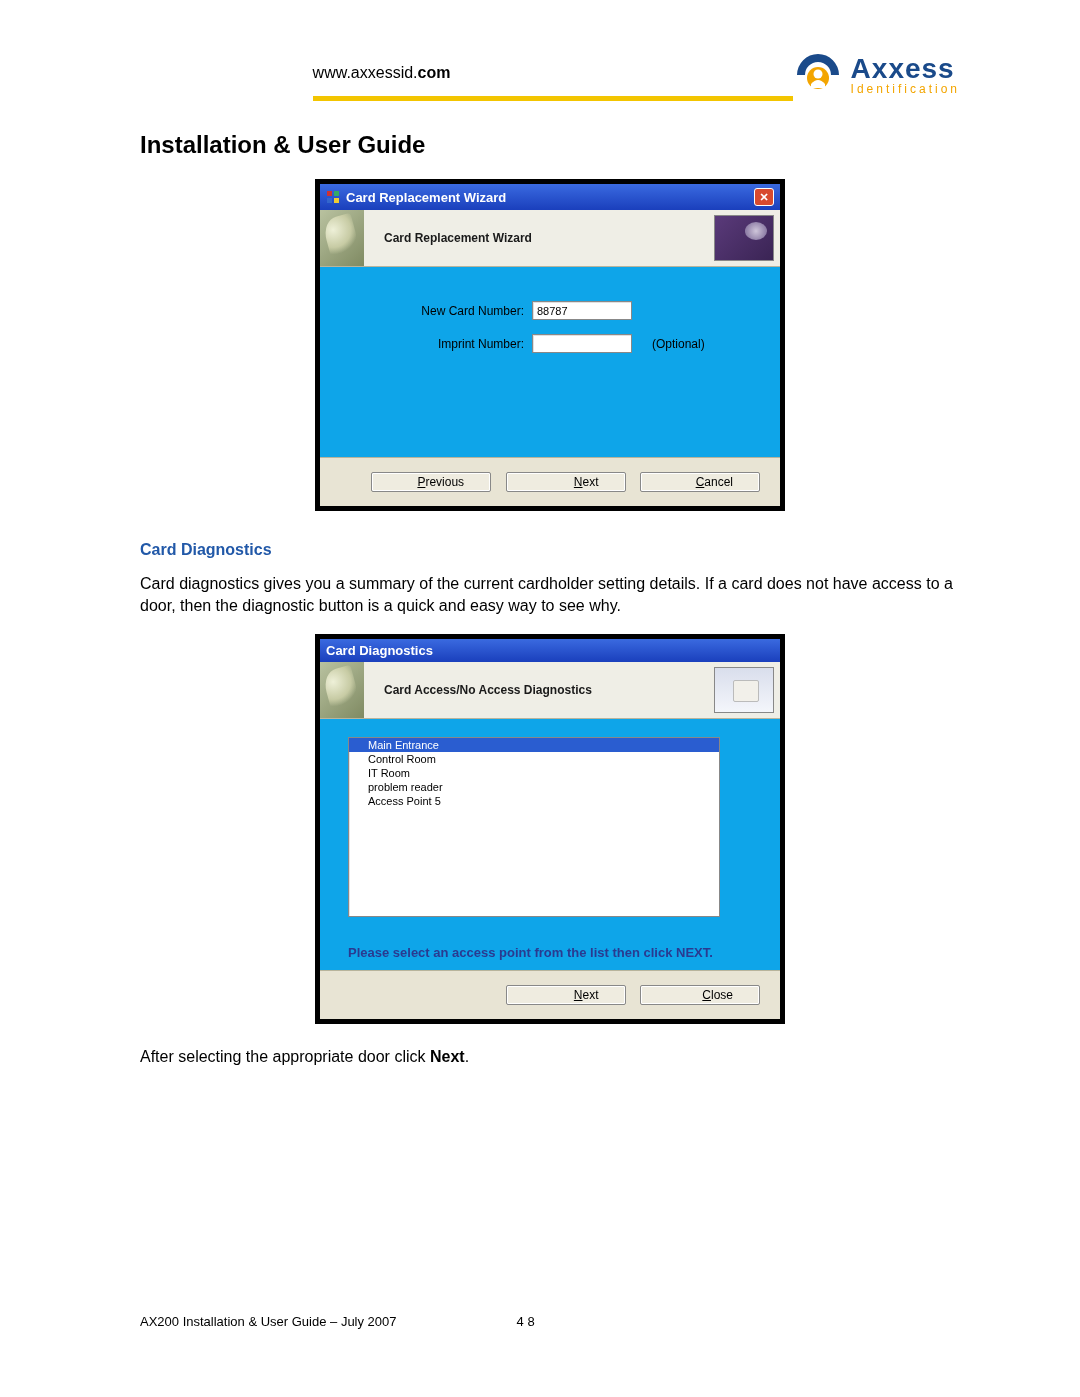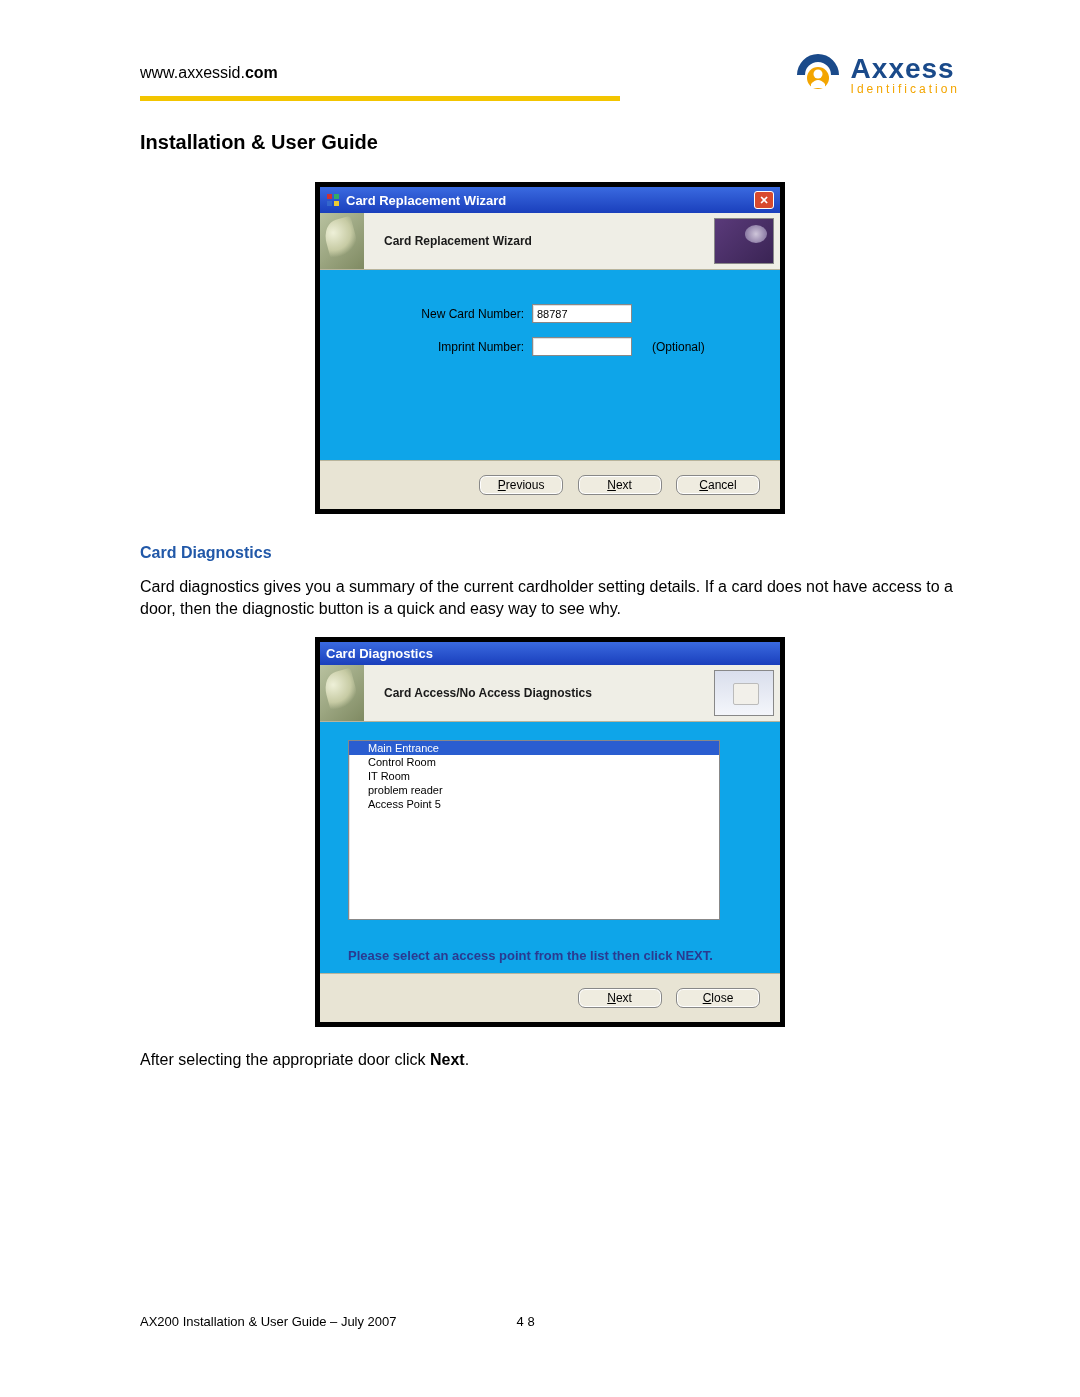--- a/index.html
+++ b/index.html
@@ -13,21 +13,21 @@
   }
   .page {
     padding: 50px 120px 50px 140px;
     box-sizing: border-box;
     width: 100%;
     height: 100%;
     position: relative;
   }
   .topbar {
     display: flex;
-    justify-content: space-between;
+    justify-content: flex-end;
     align-items: flex-start;
   }
   .url {
     font-size: 16px;
     color: #000;
     padding-top: 14px;
   }
   .url b { font-weight: bold; }
   .yellow-rule {
     height: 5px;
@@ -50,23 +50,23 @@
     font-weight: bold;
     color: #1a4a8a;
     letter-spacing: 1px;
   }
   .logo-id {
     font-size: 12px;
     color: #f3a500;
     letter-spacing: 3px;
   }
   h1.guide-title {
-    font-size: 20px;
-    font-weight: bold;
-    margin: 30px 0 28px 0;
+    font-size: 24px;
+    font-weight: bold;
+    margin: 30px 0 20px 0;
   }
   h2.section-title {
     font-size: 16px;
     font-weight: bold;
     color: #2158a8;
     margin: 30px 0 14px 0;
   }
   .body-text {
     font-size: 16px;
     line-height: 1.35;
@@ -205,27 +205,26 @@
   .xp-button-row {
     border-top: 1px solid #b8b49c;
     padding: 14px 20px;
     text-align: right;
     background: #e8e4d4;
   }
   .xp-button {
     display: inline-block;
     min-width: 66px;
     font-size: 12px;
-    padding: 2px 8px;
+    padding: 2px 26px;
     margin-left: 10px;
     background: #efece0;
     border: 1px solid #888;
-    border-radius: 7px;
+    border-radius: 2px;
     box-shadow: inset 0 0 0 1px #fff;
-    text-align: center;
     cursor: pointer;
   }
   .underline-first::first-letter { text-decoration: underline; }
   
   .listbox {
     background: #fff;
     border: 1px solid #888;
     box-shadow: inset 1px 1px 0 rgba(0,0,0,.12);
     height: 178px;
     width: 370px;

